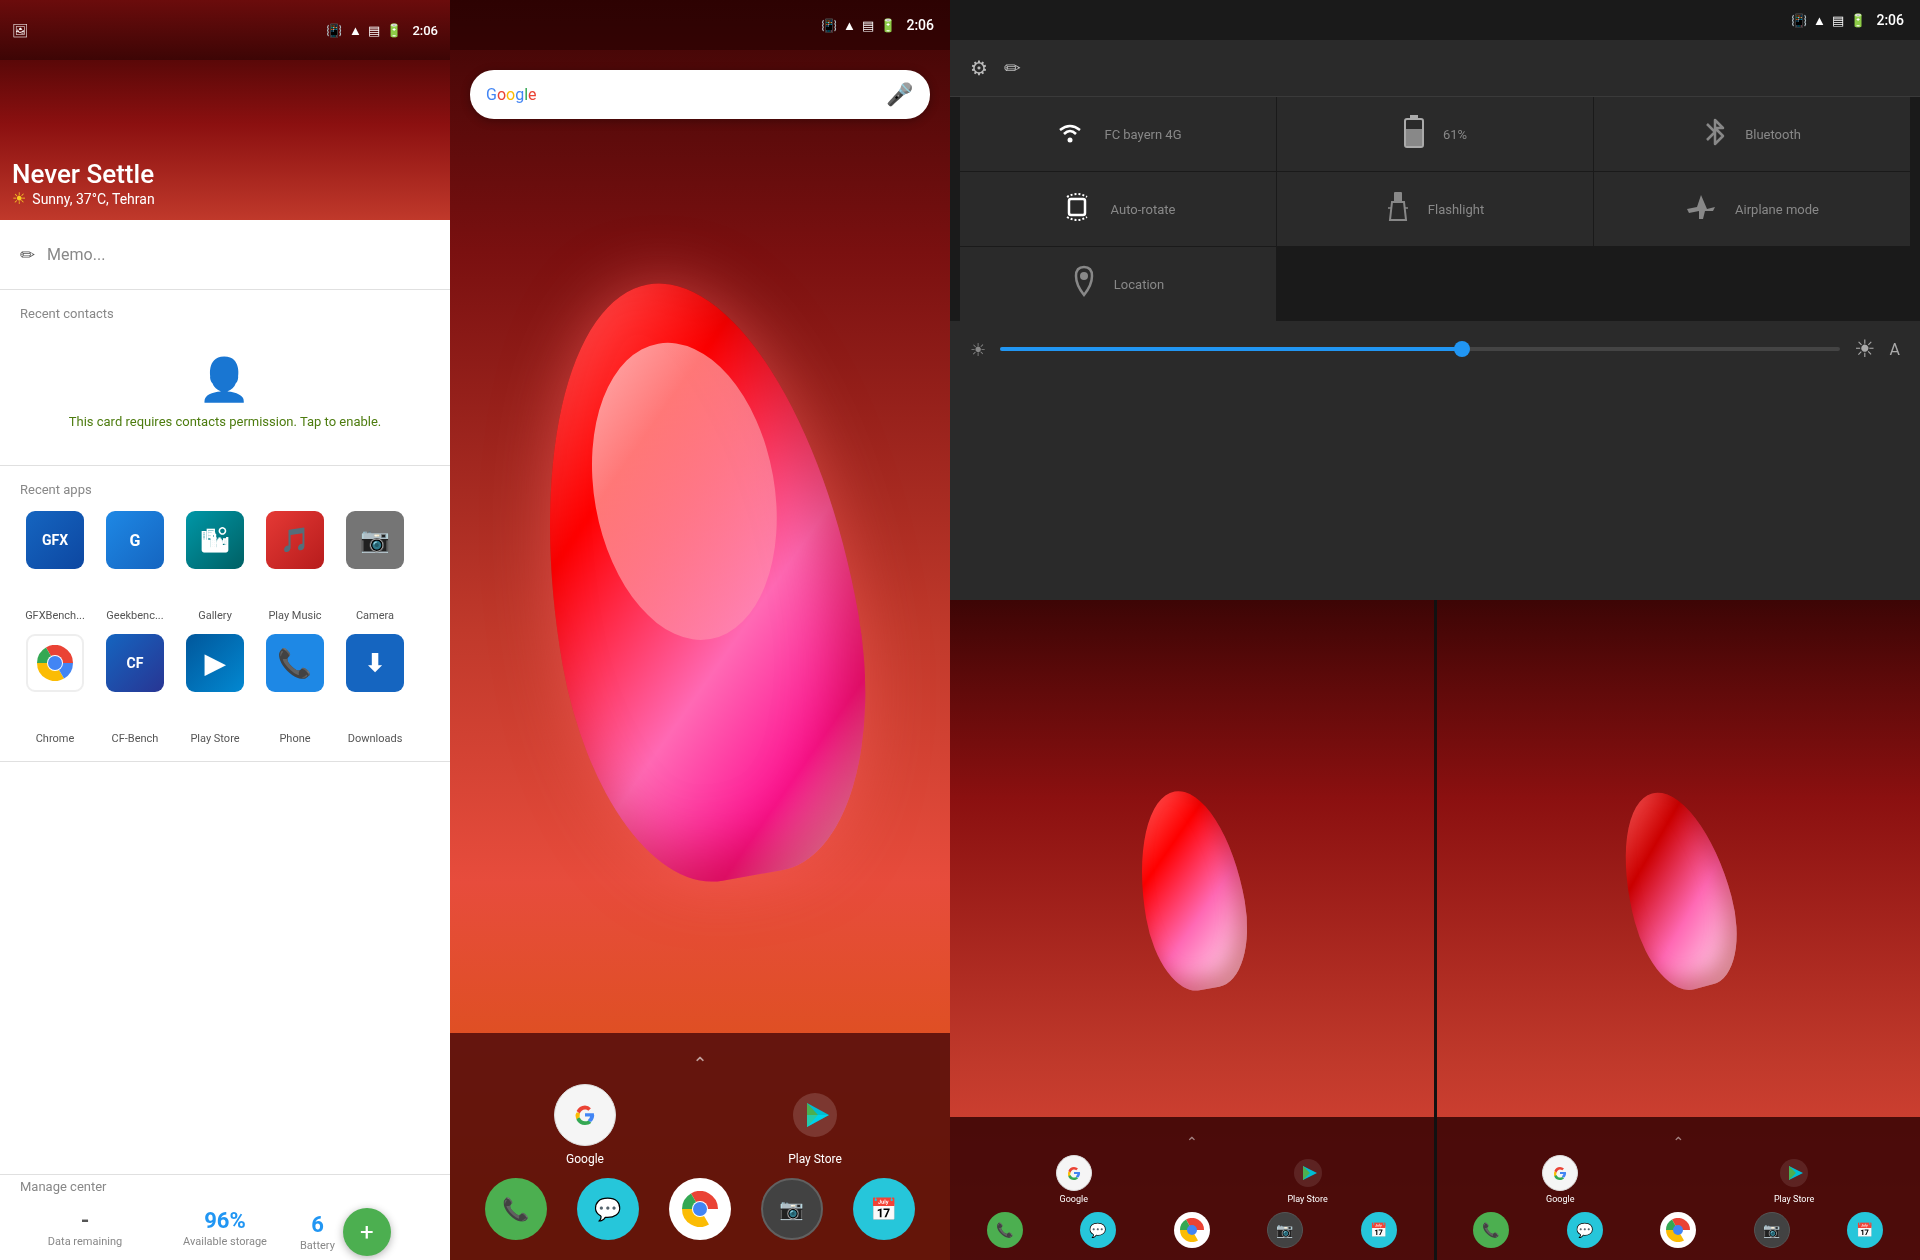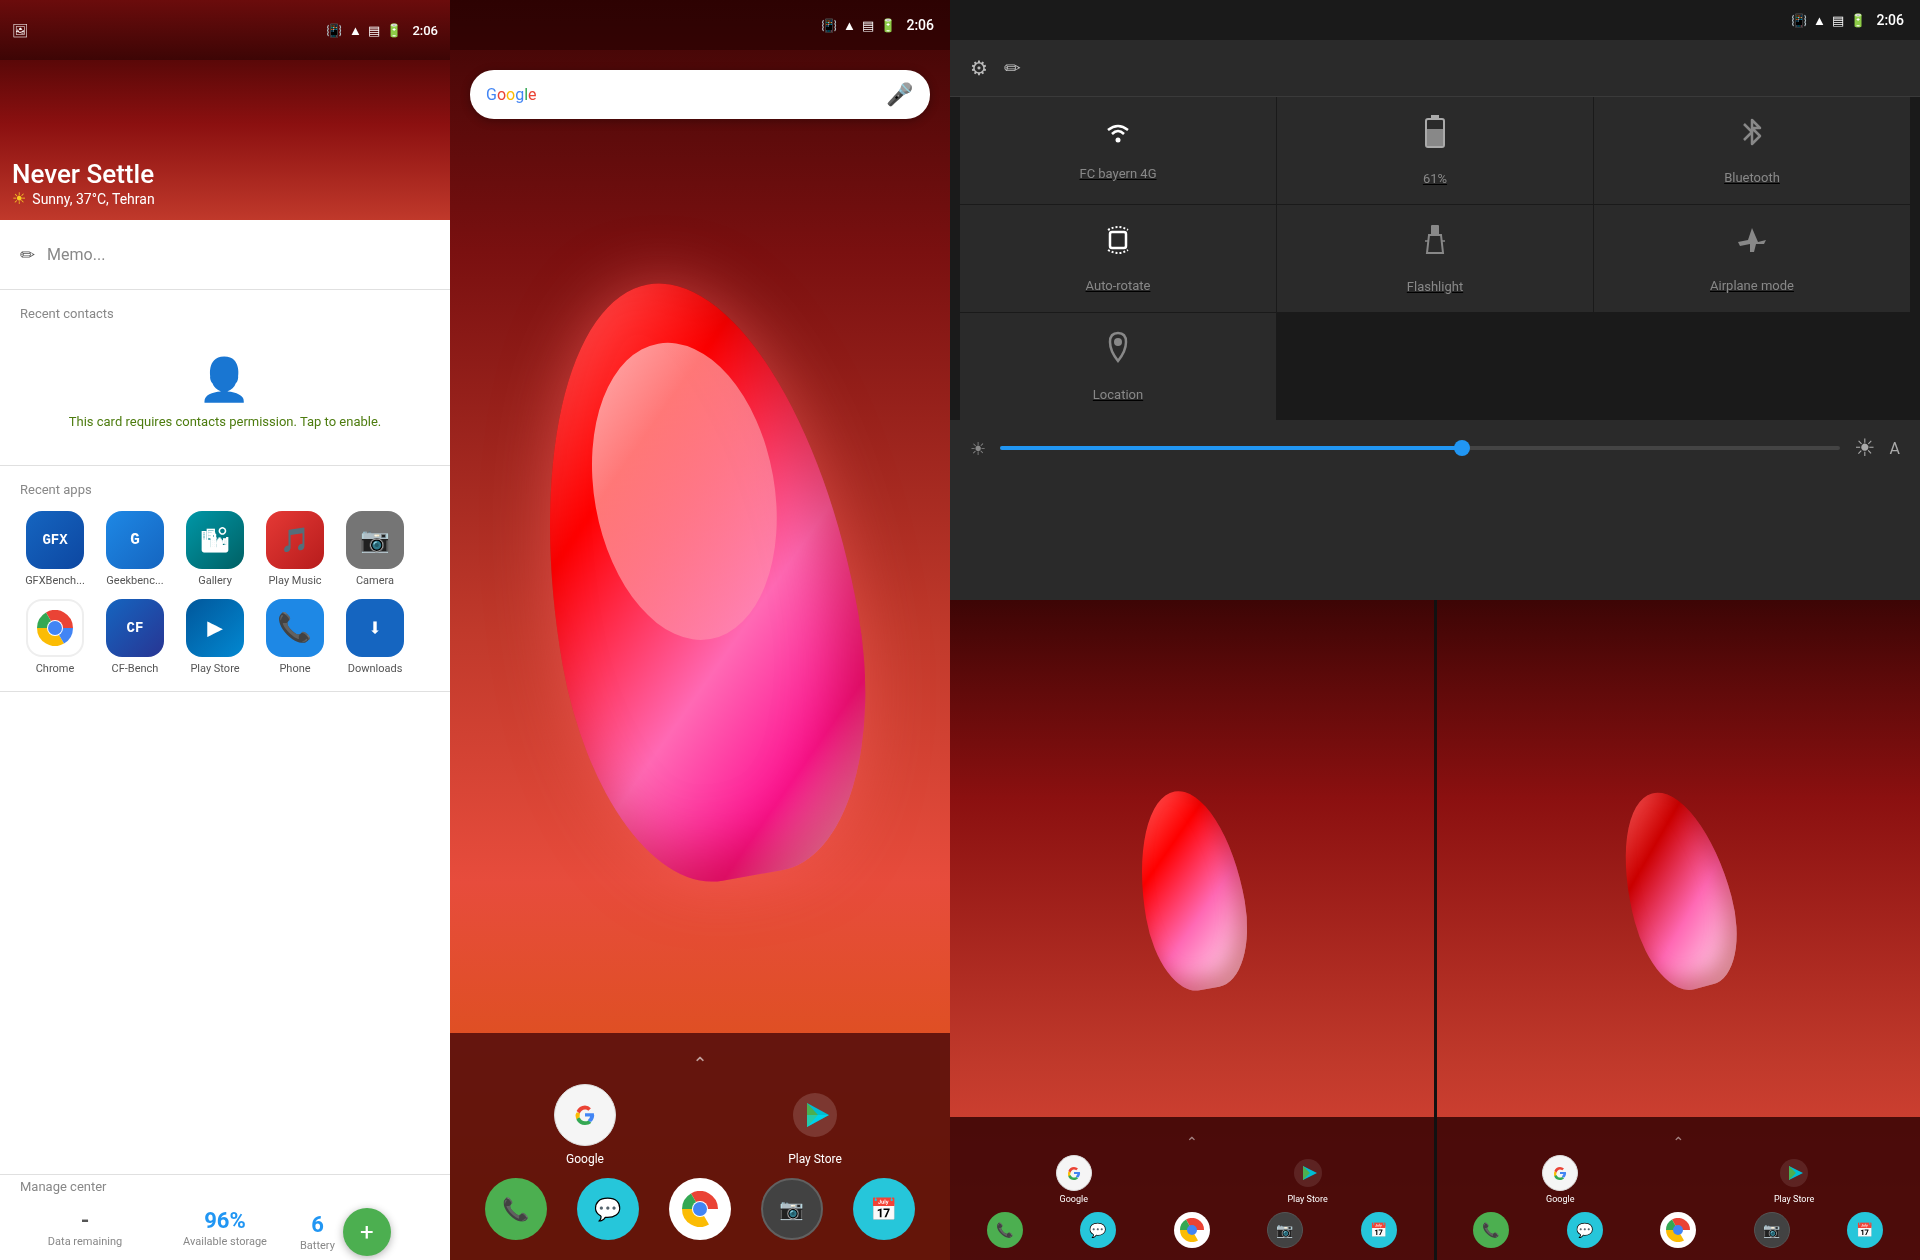--- a/index.html
+++ b/index.html
@@ -123,40 +123,40 @@
       display: flex;
       flex-direction: column;
       align-items: center;
       gap: 5px;
       width: 70px;
     }
 
     .app-icon-container {
       width: 58px;
       height: 58px;
-      border-radius: 16px;
+      border-radius: 9px;
       display: flex;
       align-items: center;
       justify-content: center;
       font-size: 22px;
       font-weight: bold;
       color: #fff;
       overflow: hidden;
       position: relative;
-      font-family: Liberation Mono, monospace;
     }
 
     .app-label {
       font-size: 11px;
       color: #555;
       text-align: center;
       white-space: nowrap;
       overflow: hidden;
       text-overflow: ellipsis;
       width: 100%;
+      margin-top: 35px;
     }
 
     .manage-section {
       background: #fff;
       padding: 4px 20px;
       margin-top: auto;
       border-top: 1px solid #e0e0e0;
     }
 
     .manage-grid {
@@ -401,26 +401,25 @@
       display: grid;
       grid-template-columns: repeat(3, 1fr);
       gap: 1px;
       background: #1a1a1a;
       padding: 0 10px;
     }
 
     .tile {
       background: #2a2a2a;
       display: flex;
-      flex-direction: column;
+      flex-direction: row;
       align-items: center;
       justify-content: center;
       padding: 18px 10px;
       gap: 18px;
-      text-decoration: underline;
     }
 
     .tile-label {
       color: #888;
       font-size: 13px;
       text-align: center;
     }
 
     
     .brightness-row {

